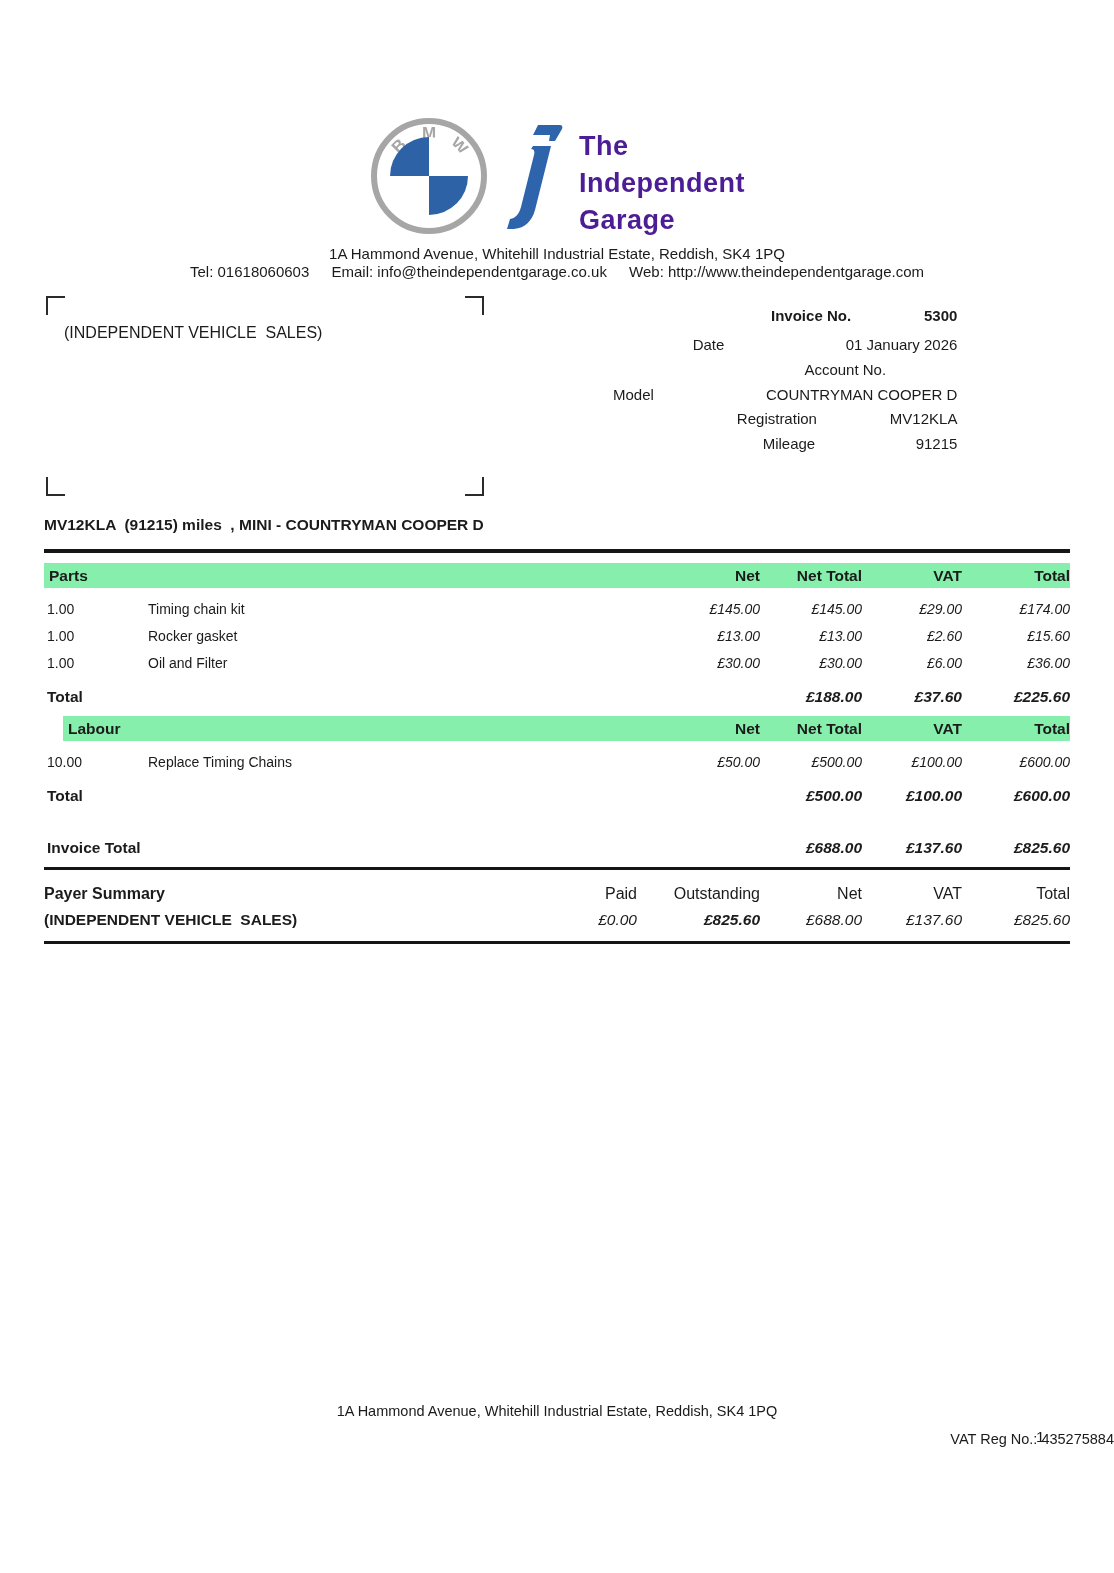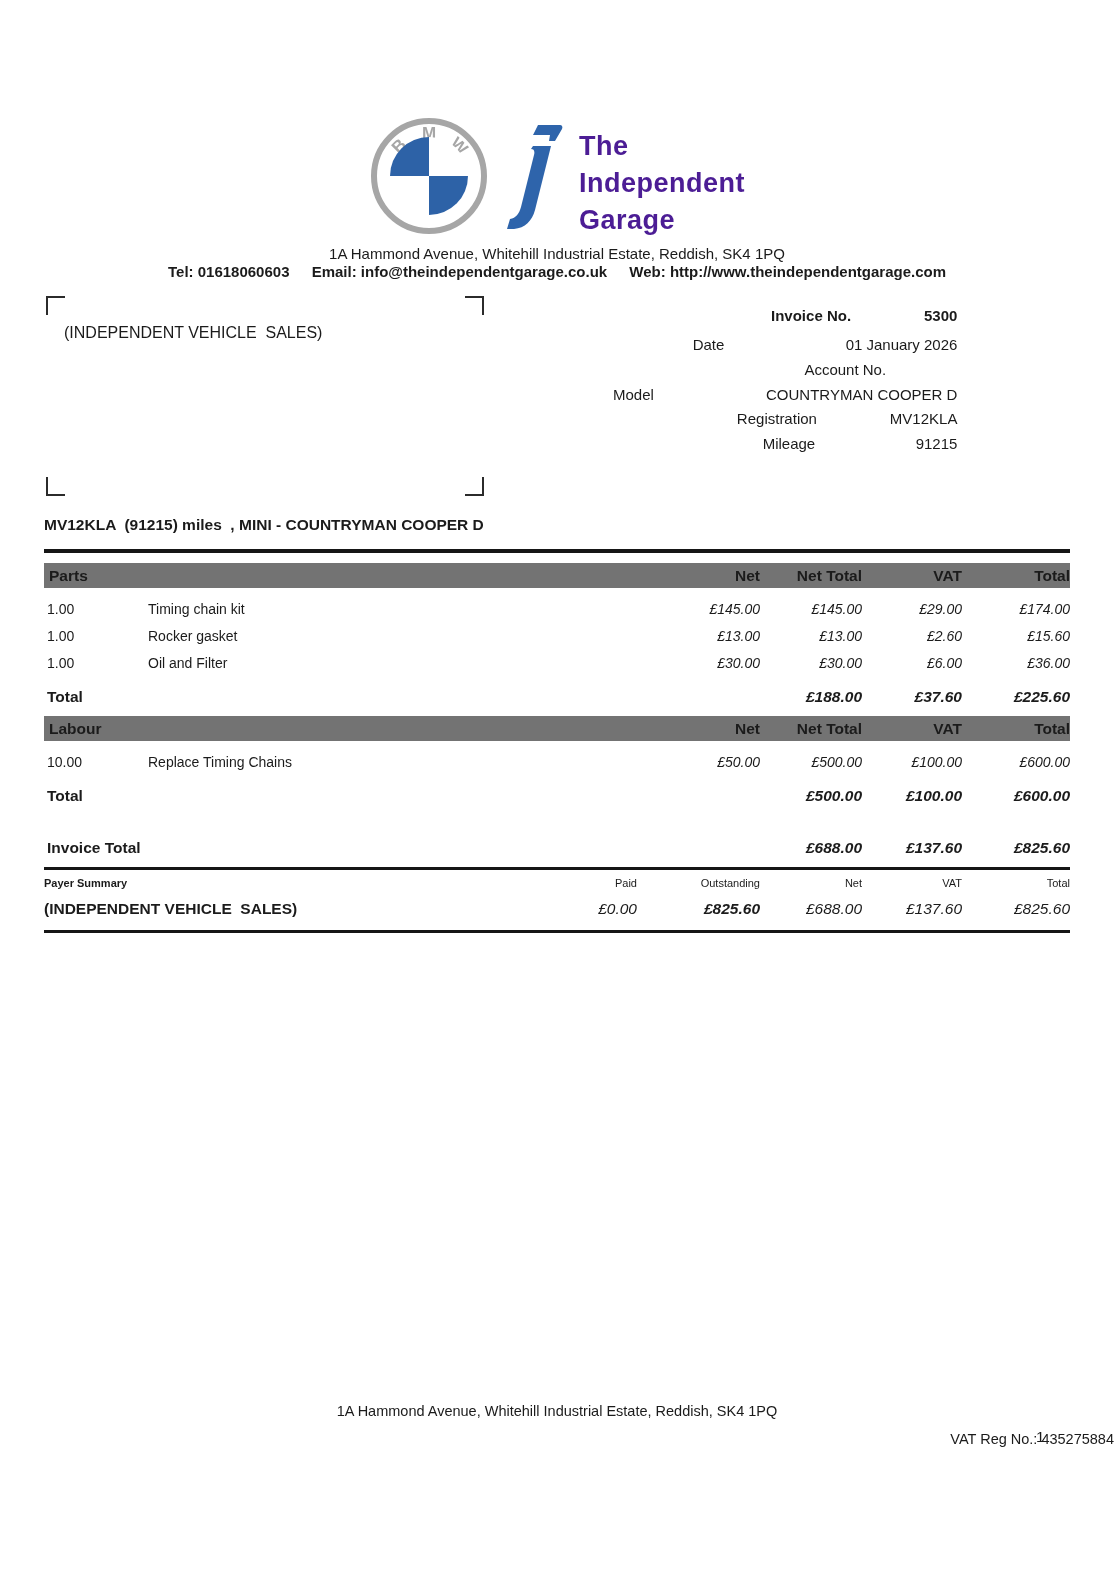--- a/index.html
+++ b/index.html
@@ -25,21 +25,21 @@
     line-height:37px; margin-top:12px; letter-spacing:0.5px;
   }
   .addr-line {
     position:absolute; top:245px; left:0; width:100%;
     text-align:center; font-size:15px;
   }
   .contact-line {
     position:absolute; top:263px; left:0; width:100%;
     text-align:center; font-size:15px;
   }
-  .contact-line span { margin:15px 9px;font-weight:bold; }
+  .contact-line span { margin:15px 9px; }
 
   
   .recipient-box {
     position:absolute; left:46px; top:296px; width:438px; height:200px;
   }
   .corner { position:absolute; width:19px; height:19px; }
   .corner.tl { top:0; left:0; border-top:2px solid #2b2b2b; border-left:2px solid #2b2b2b; }
   .corner.tr { top:0; right:0; border-top:2px solid #2b2b2b; border-right:2px solid #2b2b2b; }
   .corner.bl { bottom:0; left:0; border-bottom:2px solid #2b2b2b; border-left:2px solid #2b2b2b; }
   .corner.br { bottom:0; right:0; border-bottom:2px solid #2b2b2b; border-right:2px solid #2b2b2b; }
@@ -60,33 +60,33 @@
     font-size:15.5px; font-weight:bold; white-space:pre;
   }
 
   .rule-heavy { position:absolute; left:44px; top:549px; width:1026px; height:4px; background:#161616; }
 
   
   .content { position:absolute; left:44px; top:563px; width:1026px; }
   .grid6 { display:grid; grid-template-columns:104px 1fr 102px 102px 100px 108px; }
   .grid-payer { display:grid; grid-template-columns:1fr 100px 123px 102px 100px 108px; }
   .hdr-band {
-    background:#737373; height:25px; align-items:center;
+    background:#86efac; height:25px; align-items:center;
     font-size:15.5px; margin-bottom:7px;
   }
   .sec-label { font-weight:bold; padding-left:5px; grid-column:1 / 3; }
   .col-h { font-weight:bold; text-align:right; }
   .trow { height:27px; align-items:center; font-size:14px; }
   .num { text-align:right;font-style:italic; }
   .qty { padding-left:3px; }
   .total-row { font-weight:bold; margin-top:7px; height:27px; align-items:center; font-size:15.5px; }
-  .labour-band { margin-top:6px; }
+  .labour-band { margin-top:6px;margin-left:19px; }
   .invoice-total-row { margin-top:25px; }
   .rule2 { margin-top:6px; height:3px; background:#161616; width:100%; }
-  .payer-hdr { margin-top:0; height:26px; align-items:center; font-size:11px; }
+  .payer-hdr { margin-top:11px; height:26px; align-items:center; font-size:16px; }
   .payer-hdr .ph-title { font-weight:bold; }
   .payer-hdr .bold { font-weight:bold; }
   .payer-hdr .reg { font-weight:normal; text-align:right; }
   .payer-row { height:26px; align-items:center; font-size:15.5px; }
   .payer-row .payer-name { font-weight:bold; white-space:pre; }
   .payer-row .bold { font-weight:bold; }
   .rule3 { margin-top:8px; height:3px; background:#161616; width:100%; }
   .bank-block { margin-top:9px; text-align:center; font-size:14.5px; line-height:17.5px; }
 
   

